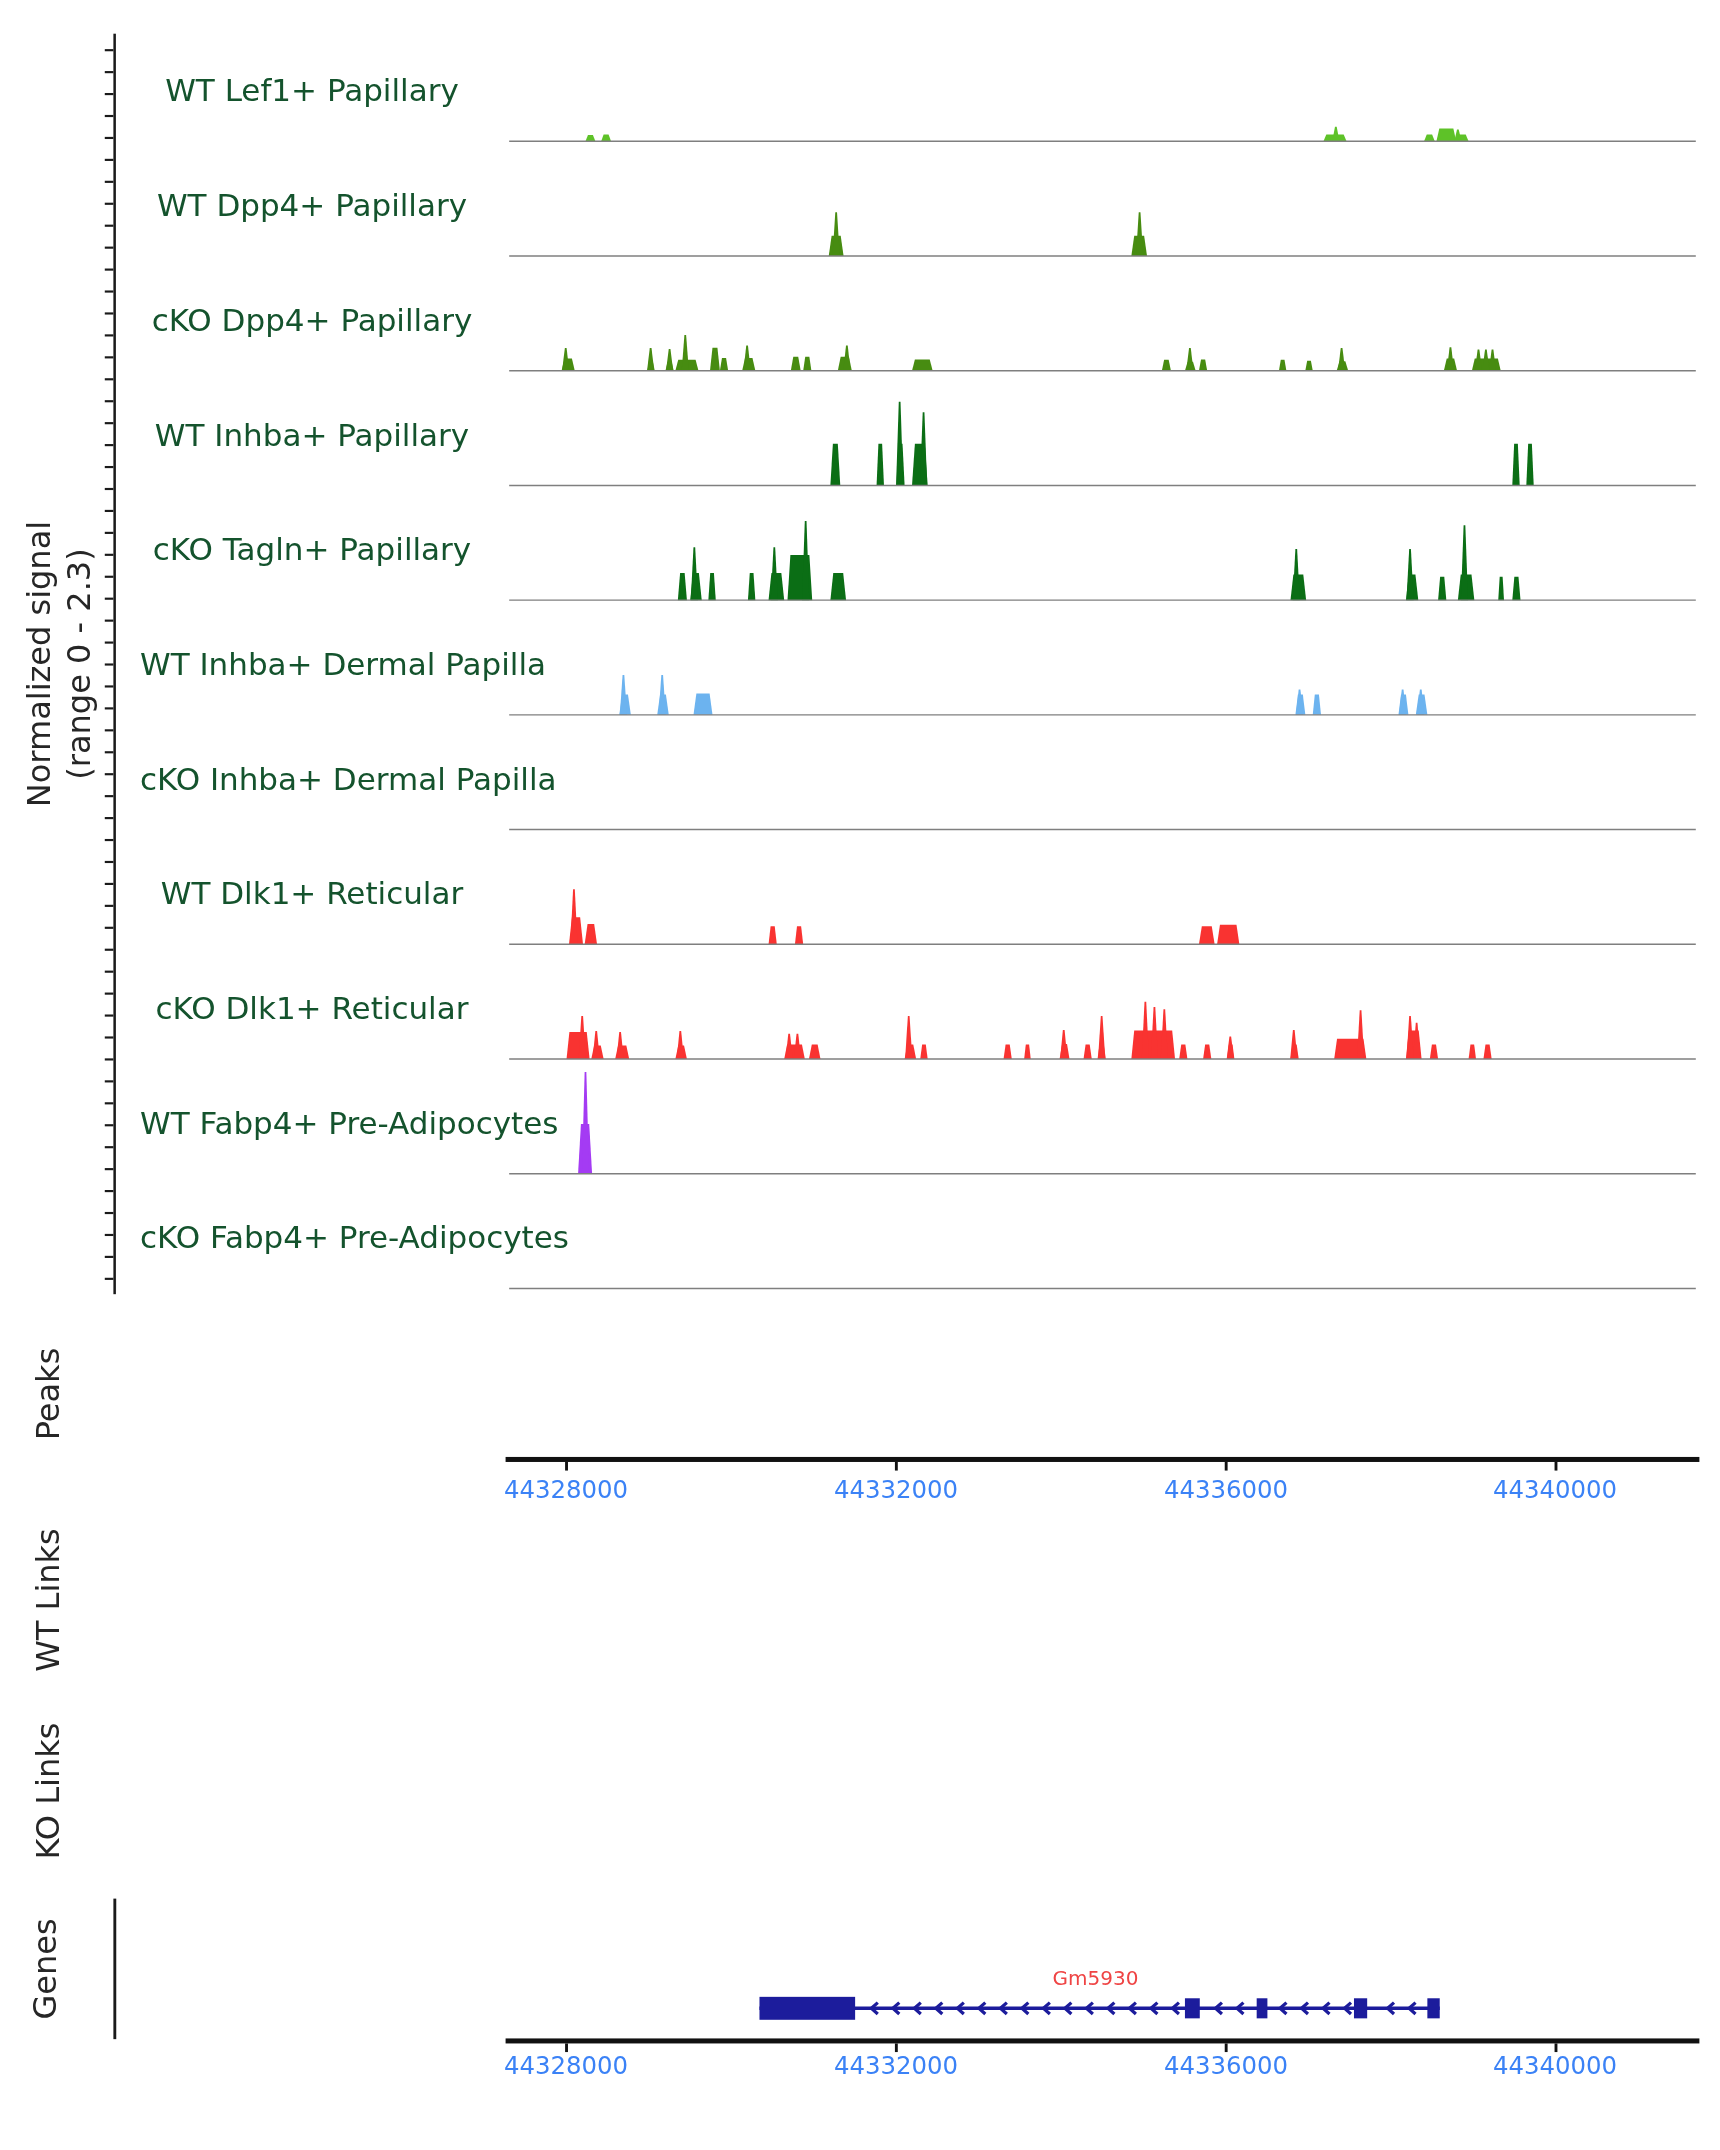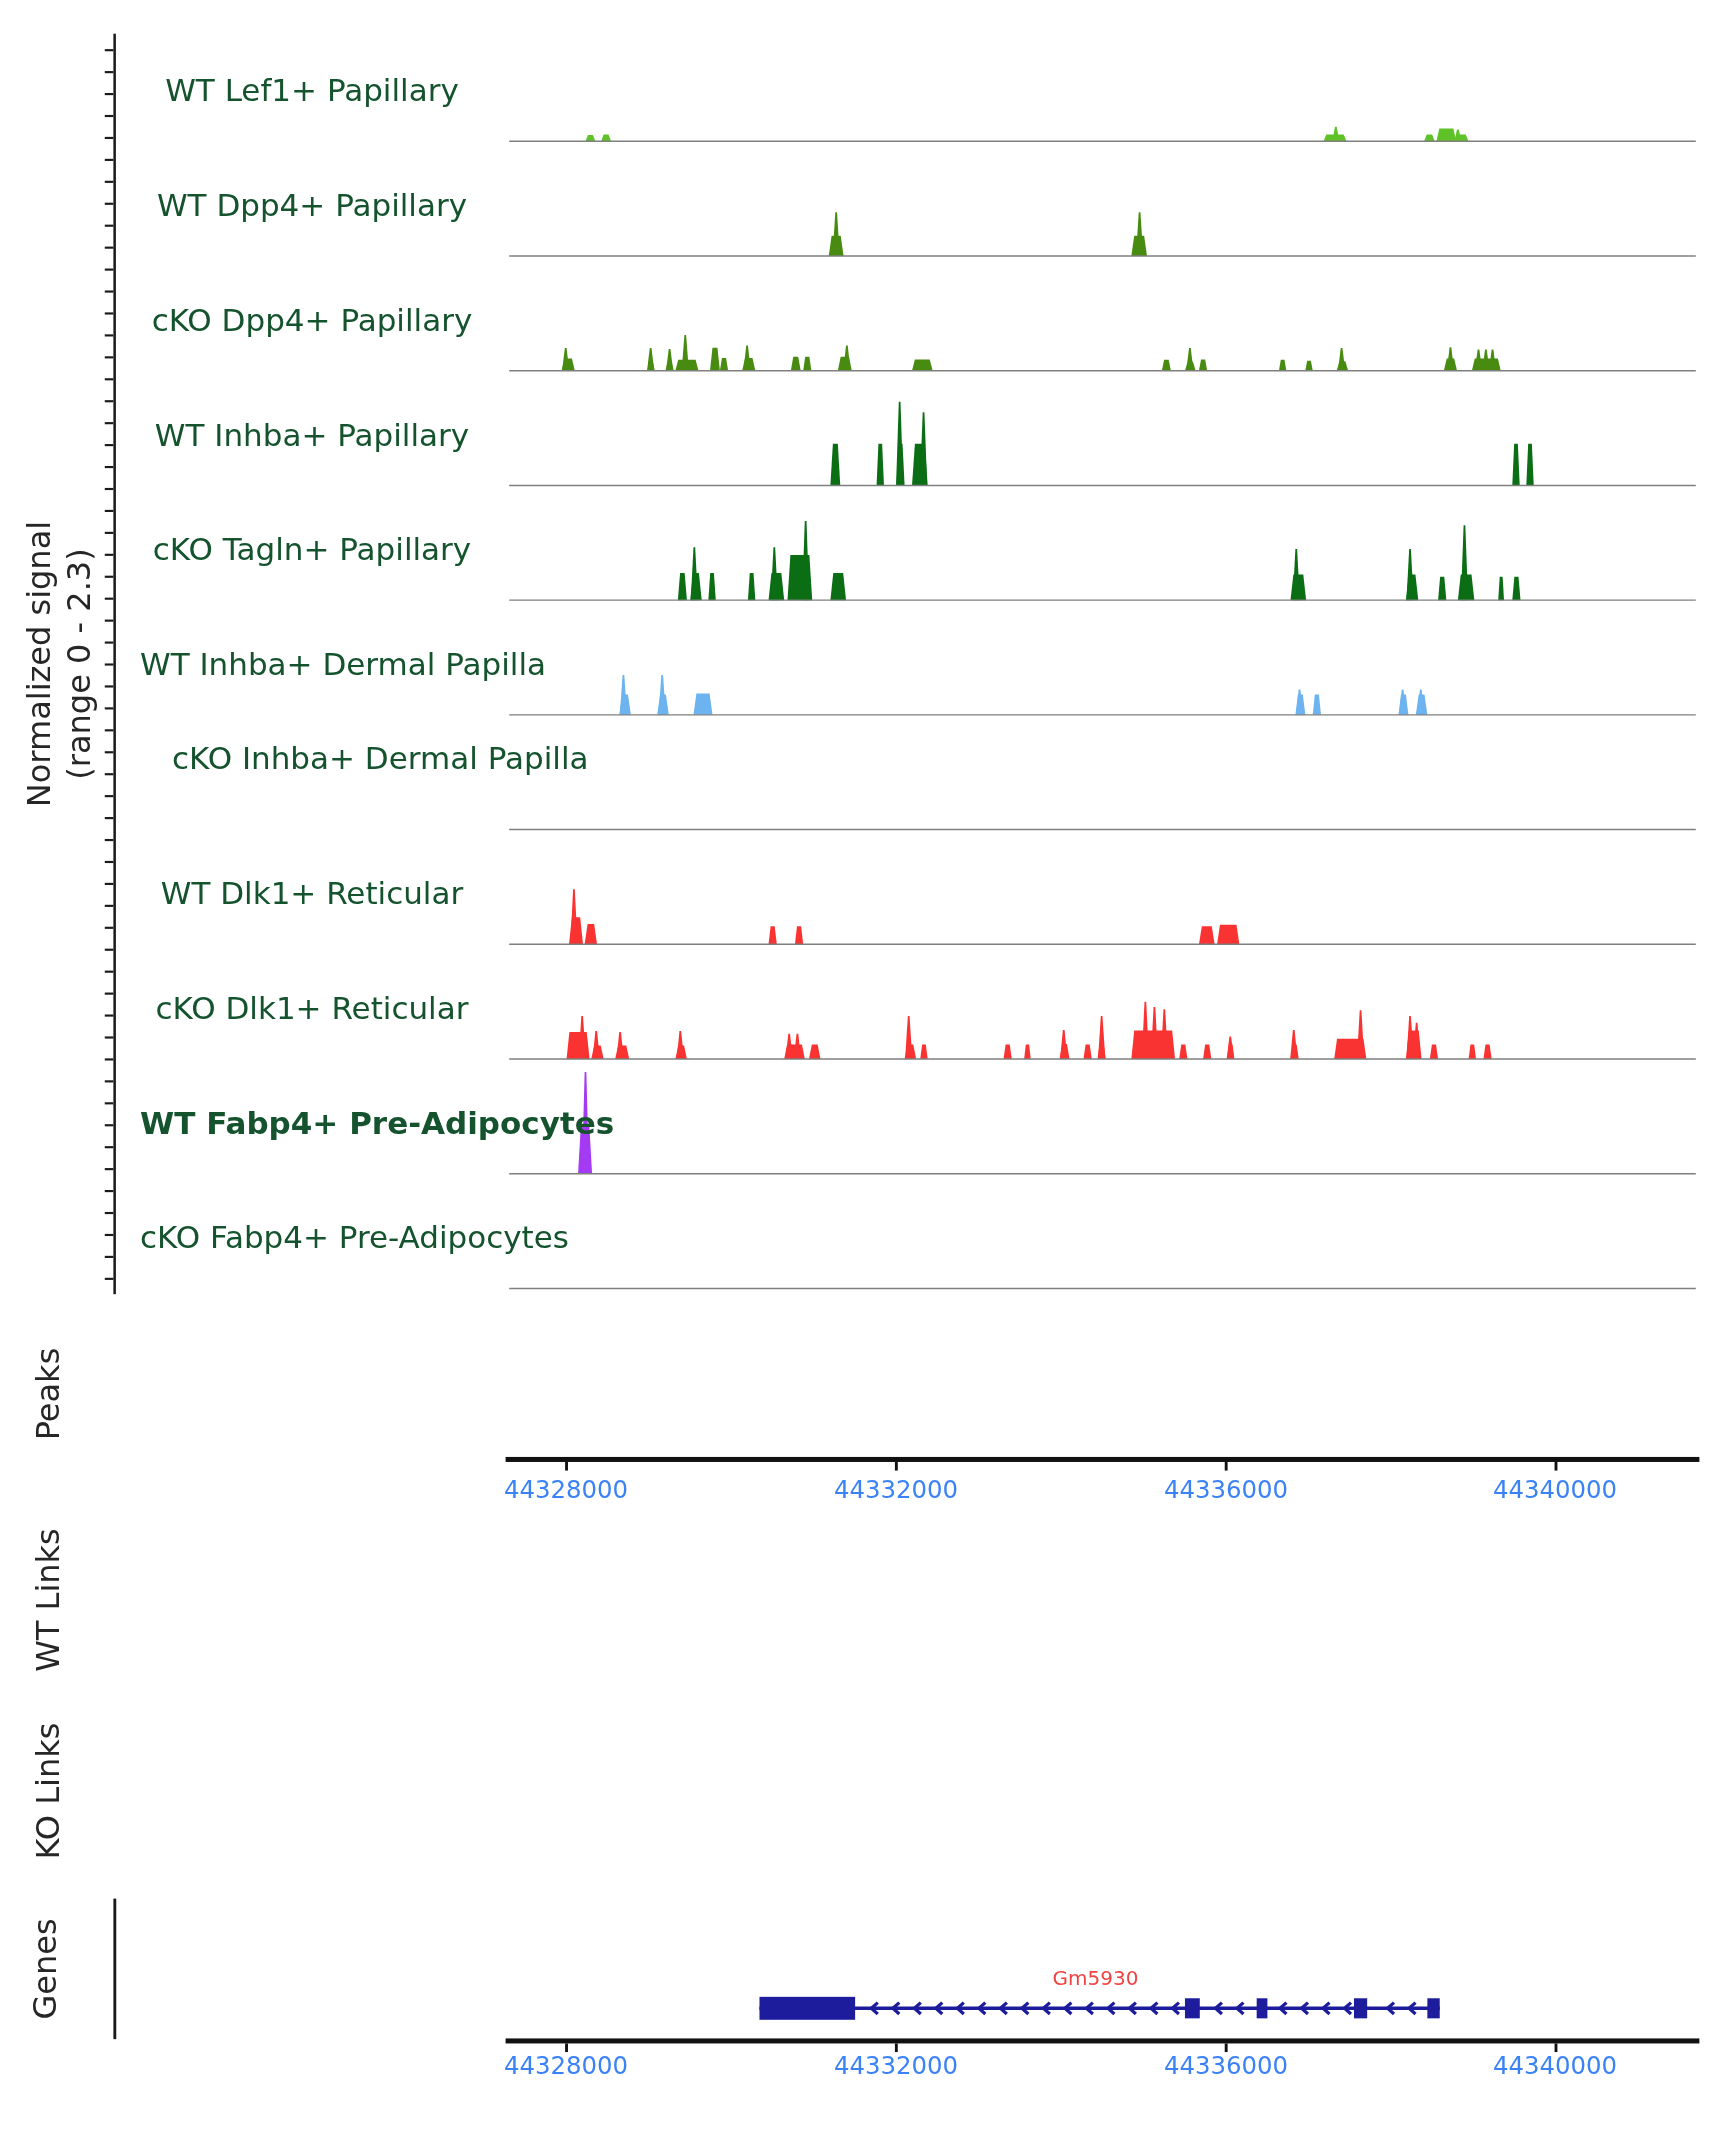--- a/index.html
+++ b/index.html
@@ -265,24 +265,24 @@
     <div>Normalized signal</div>
     <div>(range 0 - 2.3)</div>
   </div>
 
   <div class="track-label" style="top:72px;">WT Lef1+ Papillary</div>
   <div class="track-label" style="top:187px;">WT Dpp4+ Papillary</div>
   <div class="track-label" style="top:302px;">cKO Dpp4+ Papillary</div>
   <div class="track-label" style="top:417px;">WT Inhba+ Papillary</div>
   <div class="track-label" style="top:531px;">cKO Tagln+ Papillary</div>
   <div class="track-label" style="top:646px;">WT Inhba+ Dermal Papilla</div>
-  <div class="track-label" style="top:740px;margin-left:32px;">cKO Inhba+ Dermal Papilla</div>
+  <div class="track-label" style="top:761px;">cKO Inhba+ Dermal Papilla</div>
   <div class="track-label" style="top:875px;">WT Dlk1+ Reticular</div>
   <div class="track-label" style="top:990px;">cKO Dlk1+ Reticular</div>
-  <div class="track-label" style="top:1105px;font-weight:bold;">WT Fabp4+ Pre-Adipocytes</div>
+  <div class="track-label" style="top:1105px;">WT Fabp4+ Pre-Adipocytes</div>
   <div class="track-label" style="top:1219px;">cKO Fabp4+ Pre-Adipocytes</div>
 
   <div class="rot" style="left:48px;top:1394px;">Peaks</div>
   <div class="rot" style="left:48px;top:1600px;">WT Links</div>
   <div class="rot" style="left:48px;top:1791px;">KO Links</div>
   <div class="rot" style="left:45px;top:1969px;">Genes</div>
 
   <div class="ticklab" style="left:473px;top:1474px;">44328000</div>
   <div class="ticklab" style="left:803px;top:1474px;">44332000</div>
   <div class="ticklab" style="left:1133px;top:1474px;">44336000</div>

